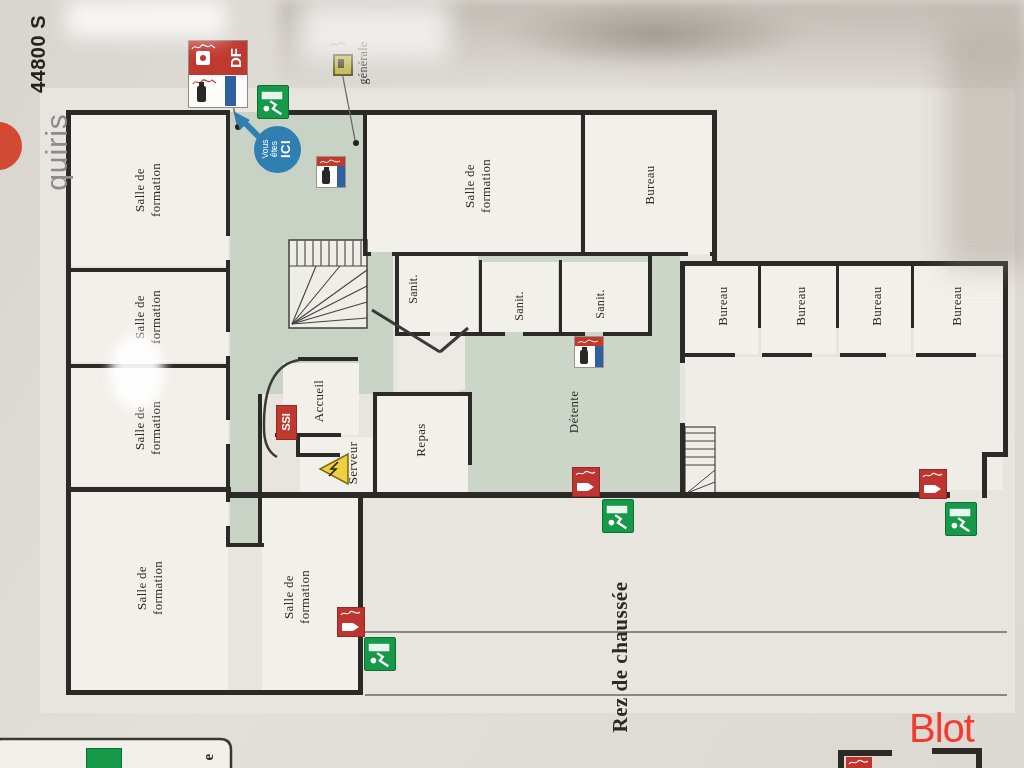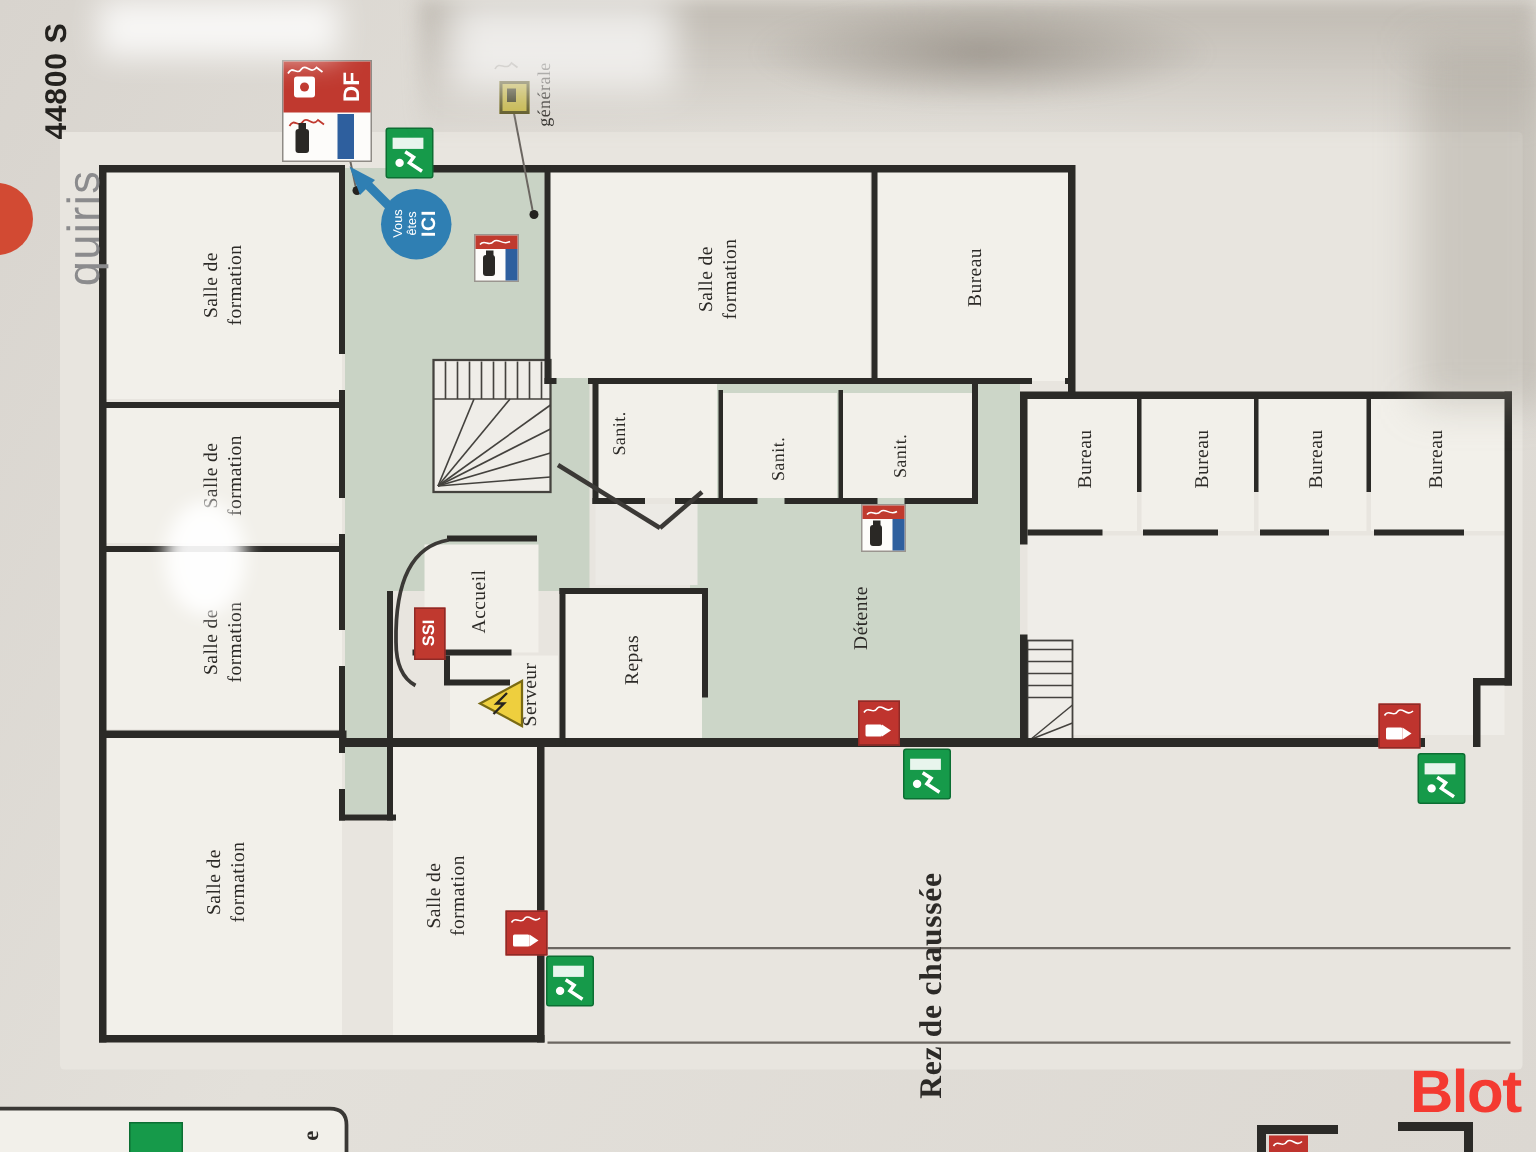--- a/index.html
+++ b/index.html
@@ -57,21 +57,21 @@
   .refl{position:absolute;pointer-events:none;}
   #refl-top{left:280px;top:0;width:744px;height:92px;filter:blur(6px);
      background:linear-gradient(180deg,rgba(164,157,147,.55),rgba(164,157,147,0));}
   #refl-person{left:500px;top:0;width:310px;height:70px;filter:blur(5px);
      background:radial-gradient(ellipse at center,rgba(118,110,100,.5),rgba(118,110,100,0) 70%);}
   #refl-white1{left:66px;top:0;width:160px;height:38px;background:rgba(255,255,255,.78);filter:blur(10px);}
   #refl-white2{left:300px;top:0;width:150px;height:60px;background:rgba(255,255,255,.68);filter:blur(12px);}
   #refl-right{left:945px;top:30px;width:90px;height:240px;background:rgba(150,143,133,.35);filter:blur(14px);}
   #glare{left:110px;top:334px;width:54px;height:76px;background:rgba(255,255,255,.92);
      border-radius:50%;filter:blur(6px);}
-  #watermark{left:940px;top:706px;font-family:"Liberation Sans",sans-serif;font-weight:700;
+  #watermark{left:909px;top:706px;font-family:"Liberation Sans",sans-serif;font-weight:400;
      font-size:40px;color:#f43a31;letter-spacing:-1px;}
   #brand-logo{left:-26px;top:122px;width:48px;height:48px;border-radius:50%;background:#d24a33;}
 </style>
 </head>
 <body>
 
 <div id="stage">
 
   <div class="abs" id="paper"></div>
 

